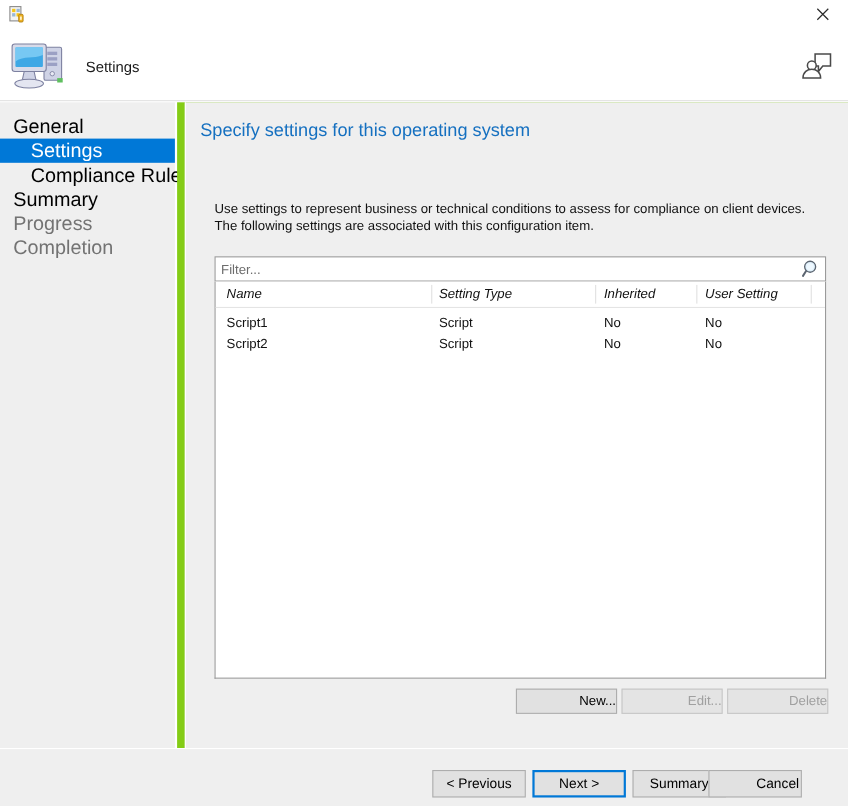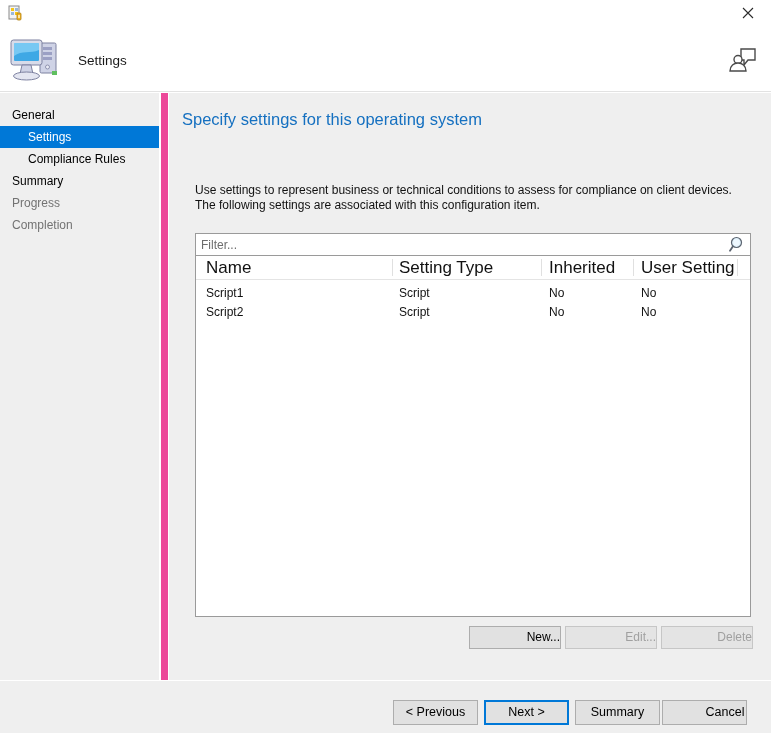--- a/index.html
+++ b/index.html
@@ -81,38 +81,38 @@
     left: 0; top: 93px;
     width: 160px; height: 587px;
     background: #efefef;
     border-right: 1px solid #ffffff;
     box-sizing: border-box;
     padding-top: 11px;
   }
   .nav-item {
     height: 22px;
     line-height: 22px;
-    font-size: 12px;
+    font-size: 18px;
     color: #000000;
     padding-left: 12px;
     white-space: nowrap;
     box-sizing: border-box;
   }
   .nav-item.indent { padding-left: 28px; }
   .nav-item.selected {
     background: #0078d7;
     color: #ffffff;
   }
   .nav-item.disabled { color: #737373; }
 
   .content {
     position: absolute;
     left: 161px; top: 93px;
     width: 610px; height: 587px;
-    background: #ec4899;
+    background: #84cc16;
   }
   .content-inner {
     position: absolute;
     left: 7px; top: 0;
     width: 603px; height: 587px;
     background: #efefef;
     border-left: 1px solid #ffffff;
     box-sizing: border-box;
   }
 
@@ -179,24 +179,25 @@
     height: 24px;
     width: 100%;
     border-bottom: 1px solid #e4e4e4;
     box-sizing: border-box;
   }
   .col-head {
     position: absolute;
     top: 0;
     height: 23px;
     line-height: 23px;
-    font-size: 17px;
+    font-size: 12px;
     color: #111;
     white-space: nowrap;
     box-sizing: border-box;
+    font-style: italic;
   }
   .col-sep {
     position: absolute;
     top: 3px;
     width: 1px; height: 17px;
     background: #e0e0e0;
   }
   .list-row {
     position: relative;
     height: 19px;
@@ -400,14 +401,14 @@
     </div>
 
   </div>
 </div>
 
 <div class="footer-sep"></div>
 <div class="footer">
   <button class="nav-btn" style="left:393px;">&lt; Previous</button>
   <button class="nav-btn default" style="left:484px;">Next &gt;</button>
   <button class="nav-btn" style="left:575px;">Summary</button>
-  <button class="nav-btn" style="left:662px;padding-left:41px;">Cancel</button>
+  <button class="nav-btn" style="left:644px;padding-left:41px;">Cancel</button>
 </div>
 
 </body></html>

